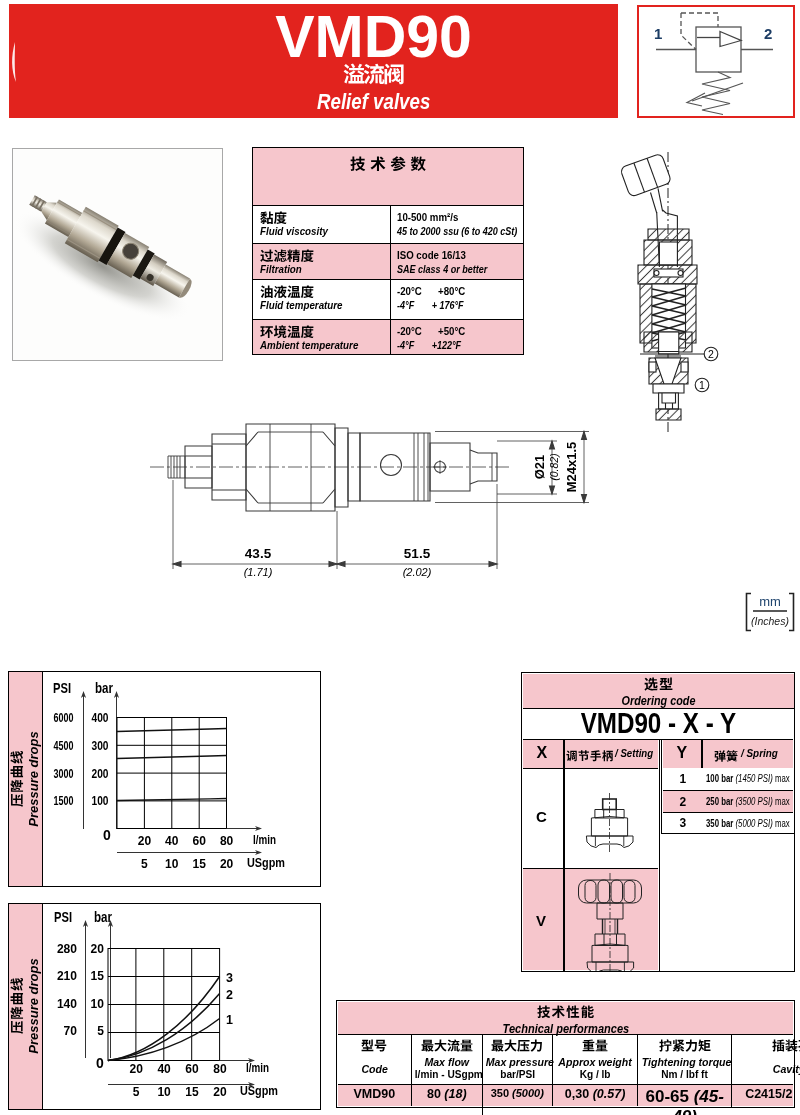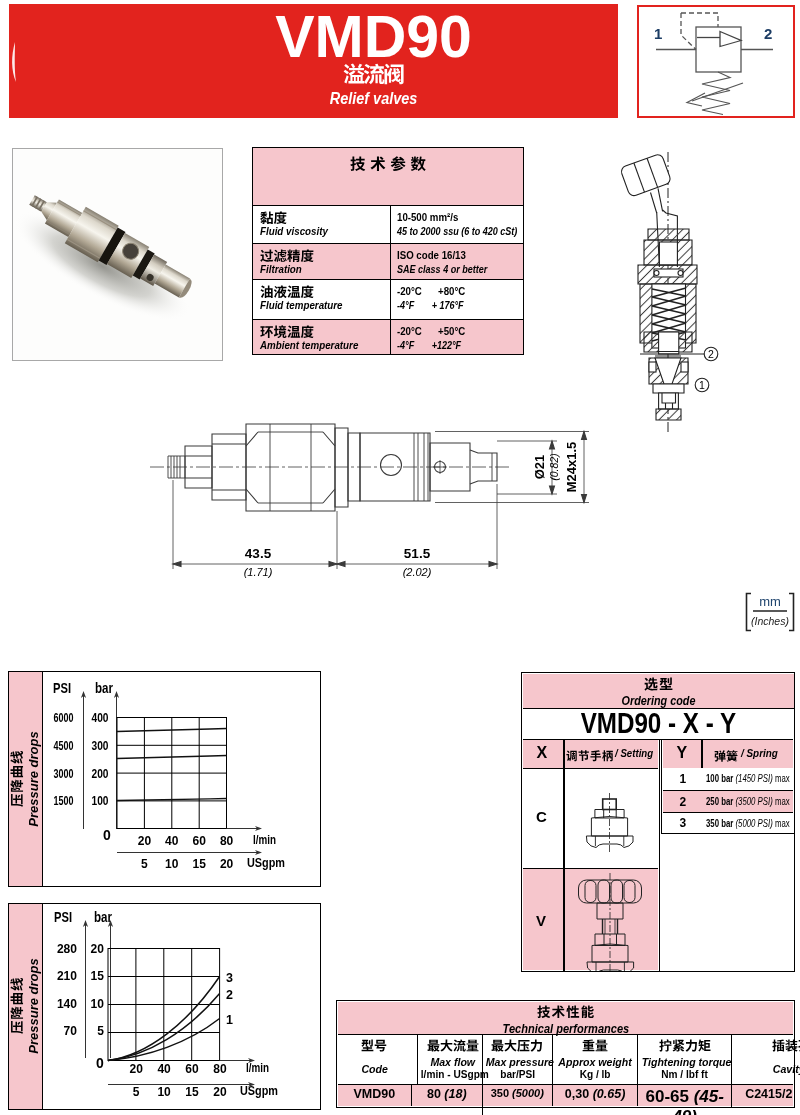--- a/index.html
+++ b/index.html
@@ -65,21 +65,21 @@
   </svg>
 
 <div class="abs" style="left:69px;top:3px;width:609px;text-align:center;color:#fff;font-size:59px;font-weight:bold;">VMD90</div>
 
 <div class="abs cjt" style="left:69px;top:62.5px;width:609px;text-align:center;"><svg style="width:62.0px;height:22.0px;" viewBox="0 0 2820 1000" fill="#fff" class="cj">
       <use href="#k24" x="0"></use>
       <use href="#k21" x="910"></use>
       <use href="#k40" x="1820"></use>
     </svg></div>
 
-<div class="abs" style="left:69px;top:89px;width:609px;text-align:center;color:#fff;font-size:17px;font-weight:bold;font-style:italic;"><span style="display:inline-block;transform:scaleX(0.85);transform-origin:50% 50%;">Relief valves</span></div>
+<div class="abs" style="left:69px;top:89px;width:609px;text-align:center;color:#fff;font-size:22px;font-weight:bold;font-style:italic;"><span style="display:inline-block;transform:scaleX(0.85);transform-origin:50% 50%;">Relief valves</span></div>
 
 <div class="abs" style="left:637px;top:5px;width:154px;height:109px;background:#fff;border:2px solid #e2231e;"></div>
 
 <svg class="abs" style="left:639px;top:7px" width="154" height="109" fill="none" stroke="#555" stroke-width="1.3">
 <g>
 
 <rect x="57" y="20" width="45" height="45"></rect>
 
 <path d="M58 30.5 H81" stroke="#444"></path>
       <path d="M81 24.5 L102 33.5 L81 39.5 Z" stroke="#444"></path>
@@ -551,21 +551,21 @@
     <div style="font-size:13px;font-weight:bold;font-style:italic;margin-top:-2px;transform:scaleX(0.85);transform-origin:50% 0;">Technical performances</div>
   </div>
 
 <div class="abs cjt" style="left:337.6px;top:1034.6px;width:73.4px;height:49.4px;text-align:center;">
 <div style="margin-top:3px;"><svg style="width:26.0px;height:13.0px;" viewBox="0 0 2000 1000" fill="#000" class="cj">
         <use href="#k4" x="0"></use>
         <use href="#k3" x="1000"></use>
       </svg></div>
 <div style="font-size:11.5px;font-weight:bold;font-style:italic;margin-top:7px;white-space:nowrap;transform:scaleX(0.92);transform-origin:50% 0;">Code</div>
 </div>
-<div class="abs cjt" style="left:411.0px;top:1034.6px;width:70.5px;height:49.4px;text-align:center;border-left:1.6px solid #000;box-sizing:border-box;margin-left:6px;">
+<div class="abs cjt" style="left:411.0px;top:1034.6px;width:70.5px;height:49.4px;text-align:center;border-left:1.6px solid #000;box-sizing:border-box;">
 <div style="margin-top:3px;"><svg style="width:52.0px;height:13.0px;" viewBox="0 0 4000 1000" fill="#000" class="cj">
         <use href="#k17" x="0"></use>
         <use href="#k6" x="1000"></use>
         <use href="#k21" x="2000"></use>
         <use href="#k39" x="3000"></use>
       </svg></div>
 <div style="font-size:11.5px;font-weight:bold;font-style:italic;margin-top:0px;white-space:nowrap;transform:scaleX(0.92);transform-origin:50% 0;">Max flow</div>
 <div style="font-size:11px;font-weight:bold;margin-top:0px;white-space:nowrap;transform:scaleX(0.92);transform-origin:50% 0;">l/min - USgpm</div>
 </div>
 <div class="abs cjt" style="left:481.5px;top:1034.6px;width:70.5px;height:49.4px;text-align:center;border-left:1.6px solid #000;box-sizing:border-box;">
@@ -609,19 +609,19 @@
 <div class="abs" style="left:337.6px;top:1084px;width:73.4px;height:22.4px;text-align:center;font-size:12.5px;font-weight:bold;">
     <div style="margin-top:3px;">VMD90</div>
   </div>
 <div class="abs" style="left:411.0px;top:1084px;width:70.5px;height:22.4px;text-align:center;font-size:12.5px;font-weight:bold;border-left:1.6px solid #000;box-sizing:border-box;">
     <div style="margin-top:3px;">80 <i>(18)</i></div>
   </div>
 <div class="abs" style="left:481.5px;top:1084px;width:70.5px;height:31px;text-align:center;font-size:11px;font-weight:bold;border-left:1.6px solid #000;box-sizing:border-box;">
     <div style="margin-top:3px;">350 <i>(5000)</i></div>
   </div>
 <div class="abs" style="left:552.0px;top:1084px;width:85.2px;height:22.4px;text-align:center;font-size:12.5px;font-weight:bold;border-left:1.6px solid #000;box-sizing:border-box;">
-    <div style="margin-top:3px;">0,30 <i>(0.65)</i></div>
+    <div style="margin-top:3px;">0,30 <i>(0.57)</i></div>
   </div>
 <div class="abs" style="left:637.2px;top:1084px;width:94.0px;height:22.4px;text-align:center;font-size:17px;font-weight:bold;border-left:1.6px solid #000;box-sizing:border-box;">
     <div style="margin-top:3px;">60-65 <i>(45-49)</i></div>
   </div>
 <div class="abs" style="left:731.2px;top:1084px;width:62.2px;height:24px;text-align:center;font-size:12.5px;font-weight:bold;border-left:1.6px solid #000;box-sizing:border-box;padding-left:12px;">
     <div style="margin-top:3px;">C2415/2</div>
   </div>
 </body></html>

